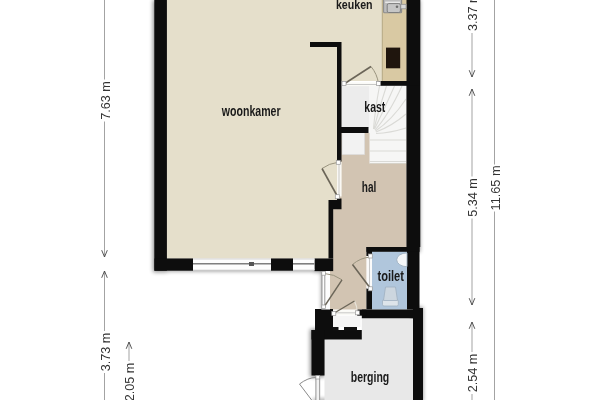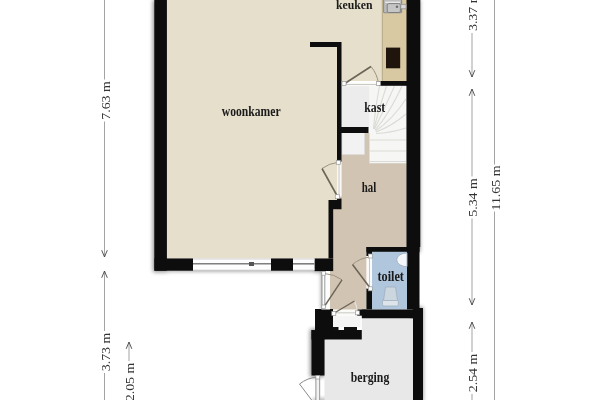--- a/index.html
+++ b/index.html
@@ -1,17 +1,17 @@
 <!DOCTYPE html>
 <html><head>
 <meta charset="utf-8">
 <style>
   html,body{margin:0;padding:0;background:#fff;}
   .stage{width:512px;height:400px;position:relative;overflow:hidden;background:#fff;
-         font-family:Liberation Serif, serif;}
+         font-family:Liberation Sans, sans-serif;}
 </style>
 </head>
 <body>
 <div class="stage">
 <svg width="600" height="400" viewBox="0 0 600 400">
 <defs>
   <filter id="sh" x="-30%" y="-30%" width="160%" height="160%">
     <feGaussianBlur stdDeviation="2.2"></feGaussianBlur>
   </filter>
 </defs>

